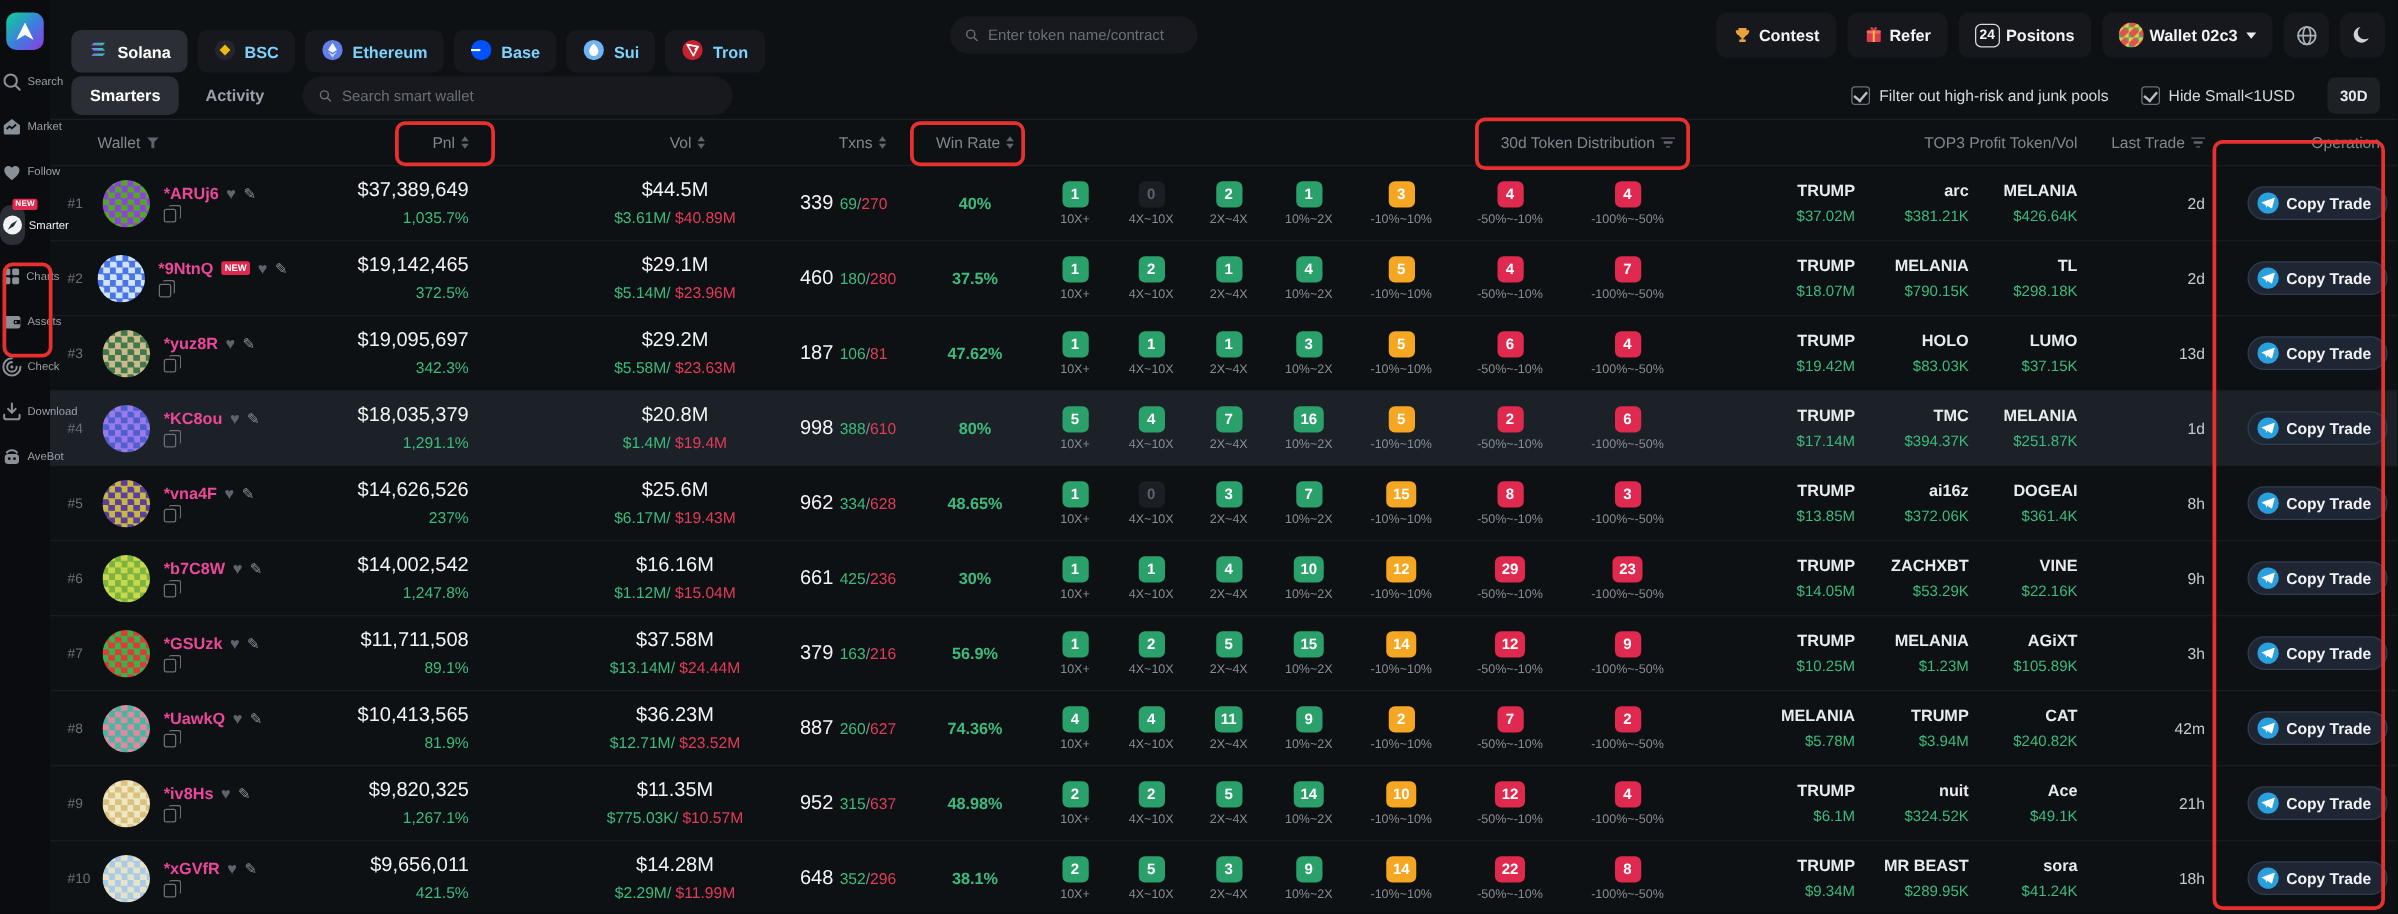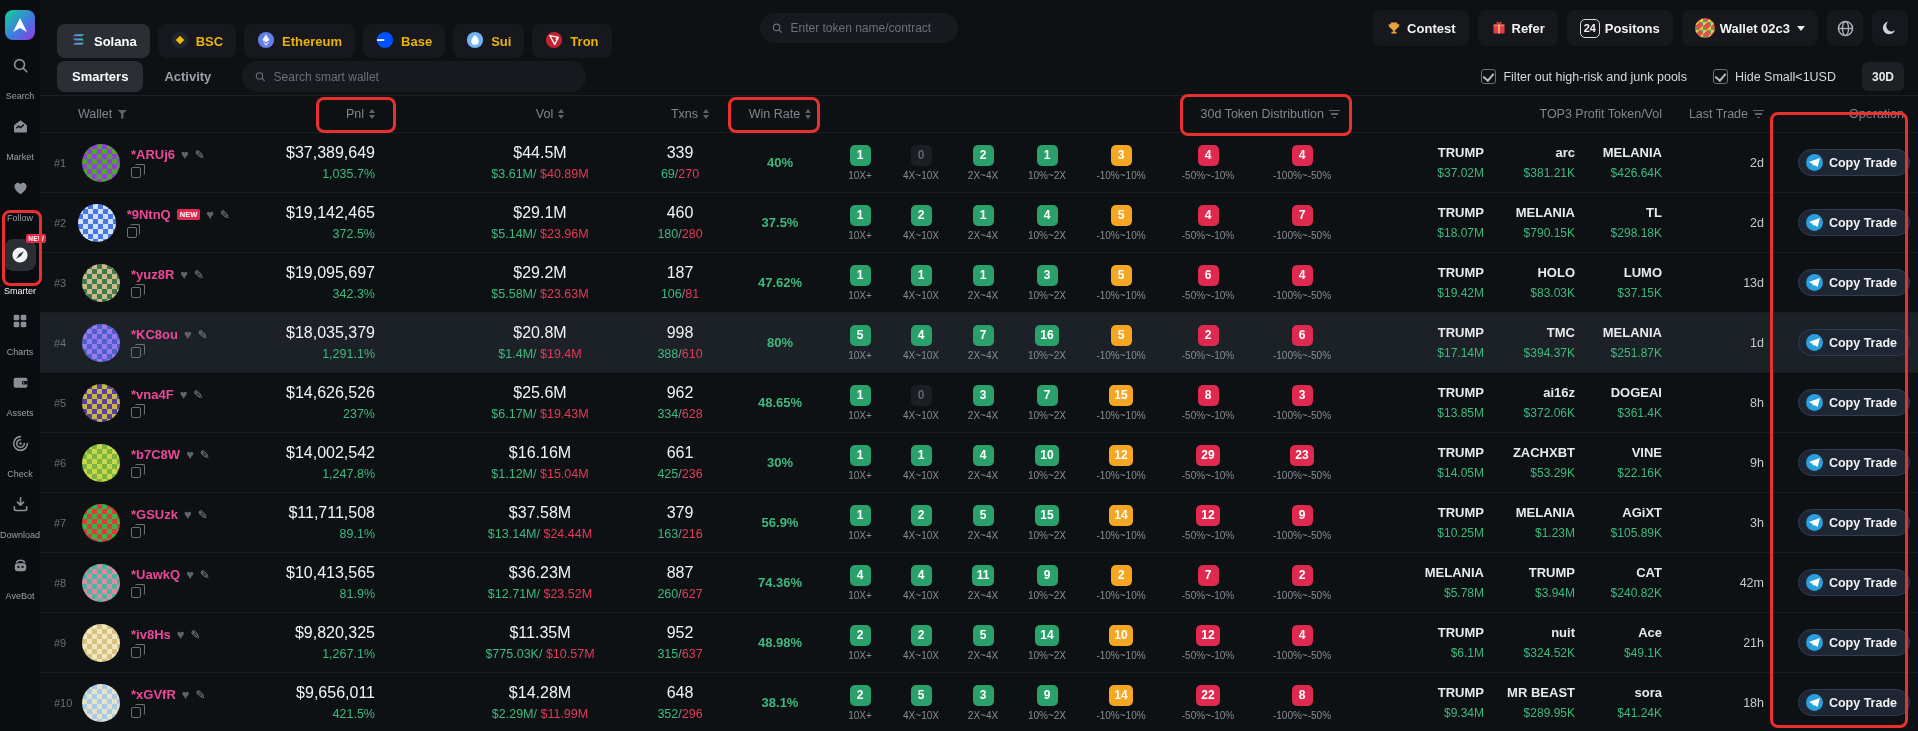--- a/index.html
+++ b/index.html
@@ -8,35 +8,35 @@
          font-family:"Liberation Sans", sans-serif; background:#0e1114; color:#e8eaed; }
   .green { color:#3dba7e; } .red { color:#e23b5a; }
 
   
   .sidebar { position:absolute; left:0; top:0; width:40px; height:731px; background:#0a0c0f;
              display:flex; flex-direction:column; align-items:center; z-index:5; }
   .logo { width:30px; height:30px; border-radius:8px; margin-top:10px;
           background:linear-gradient(135deg,#17c3a3 10%,#3f7be0 55%,#8c3fe0 95%); position:relative; }
   .logo:before { content:""; position:absolute; left:8px; top:8px; width:14px; height:14px;
                  background:#fff; clip-path:polygon(50% 0,100% 100%,50% 72%,0 100%); }
-  .side-item { margin-top:14px; display:flex; flex-direction:column; align-items:center; gap:15px;
+  .side-item { margin-top:14px; display:flex; flex-direction:row; align-items:center; gap:3px;
                color:#8a9098; cursor:pointer; width:40px; }
   .side-item .ic { width:22px; height:22px; display:flex; align-items:center; justify-content:center; position:relative; }
   .side-item .lbl { font-size:9px; color:#9aa0a8; }
   .side-item.active { margin-top:16px; margin-bottom:4px; }
   .side-item.active .ic { width:32px; height:32px; background:#2b2e35; border-radius:9px; color:#f2f3f5; }
   .side-item.active .lbl { color:#f2f3f5; }
   .side-badge { position:absolute; top:-5px; right:-10px; background:#e0294e; color:#fff;
                 font-size:6.5px; font-weight:bold; padding:1px 2px; border-radius:2px; letter-spacing:.2px; }
 
   
   .topnav { position:absolute; left:40px; top:0; right:0; height:72px; background:#0e1114;
             border-bottom:1px solid #1b2026; display:flex; align-items:flex-start; padding-left:17px; gap:8px;margin-top:24px; }
   .chain-tab { height:34px; border-radius:8px; background:#16181d; display:flex; align-items:center;
-               gap:7px; padding:0 13px; font-size:13px; font-weight:bold; color:#eab308; cursor:pointer; }
+               gap:7px; padding:0 13px; font-size:13px; font-weight:bold; color:#7dd3fc; cursor:pointer; }
   .chain-tab.active { background:#2b2e35; color:#fff; }
   .token-search { position:absolute; left:760px; top:13px; width:198px; height:30px; border-radius:15px;
                   background:#17191e; display:flex; align-items:center; padding:0 11px; gap:7px; }
   .token-search input { background:transparent; border:0; outline:none; color:#c6cad0;
                         font-size:12px; width:100%; font-family:"Liberation Sans",sans-serif; }
   .token-search input::placeholder { color:#6a7078; }
   .nav-actions { position:absolute; right:10px; top:10px; display:flex; align-items:center; gap:9px; }
   .nav-btn { height:36px; background:#16181d; border-radius:8px; display:flex; align-items:center;
              gap:5px; padding:0 13px; font-size:13px; font-weight:bold; color:#f2f3f5; cursor:pointer; }
   .pos-num { border:1.5px solid #d8dade; border-radius:5px; width:20px; height:19px; font-size:11px;
@@ -101,21 +101,21 @@
   .heart { color:#5d646c; font-size:13px; cursor:pointer; }
   .pencil { color:#8a9098; font-size:12px; cursor:pointer; }
   .newtag { background:#e0294e; color:#fff; font-size:7.5px; font-weight:bold; border-radius:2px; padding:1px 3px; }
   .cpy { width:10px; height:11px; border:1.4px solid #6a7078; border-radius:2px; position:relative; cursor:pointer; }
   .cpy:before { content:""; position:absolute; left:2.5px; top:-4px; width:9px; height:10px;
                 border:1.4px solid #6a7078; border-radius:2px; border-bottom:0; border-left:0; }
   .c-pnl { display:flex; flex-direction:column; align-items:flex-end; gap:5px; }
   .v-main { font-size:16px; font-weight:normal; color:#f2f3f5; }
   .v-sub { font-size:12.5px; }
   .c-vol { display:flex; flex-direction:column; align-items:center; gap:5px; width:150px; margin-left:auto; }
-  .c-txn { display:flex; flex-direction:column; align-items:center; gap:5px; width:80px; margin-left:auto; }
+  .c-txn { display:flex; align-items:center; gap:5px; width:80px; margin-left:auto; }
   .c-wr { width:100px; margin-left:auto; text-align:center; font-size:13px; font-weight:bold; }
   .bucketgrid { display:grid; grid-template-columns:60px 62px 62px 66px 82px 92px 96px; }
   .bucket { display:flex; flex-direction:column; align-items:center; gap:4px; }
   .badge { min-width:21px; height:21px; padding:0 5px; border-radius:5px; font-size:12px; font-weight:bold;
            color:#fff; display:flex; align-items:center; justify-content:center; }
   .badge.g { background:#2aa06b; } .badge.o { background:#f5a623; } .badge.r { background:#e0294e; }
   .badge.z { background:#1b1e23; color:#5d646c; }
   .b-label { font-size:10px; color:#868d95; }
   .top3grid { display:grid; grid-template-columns:94px 91px 87px; padding-right:18px; }
   .t3 { display:flex; flex-direction:column; align-items:flex-end; gap:6px; }

